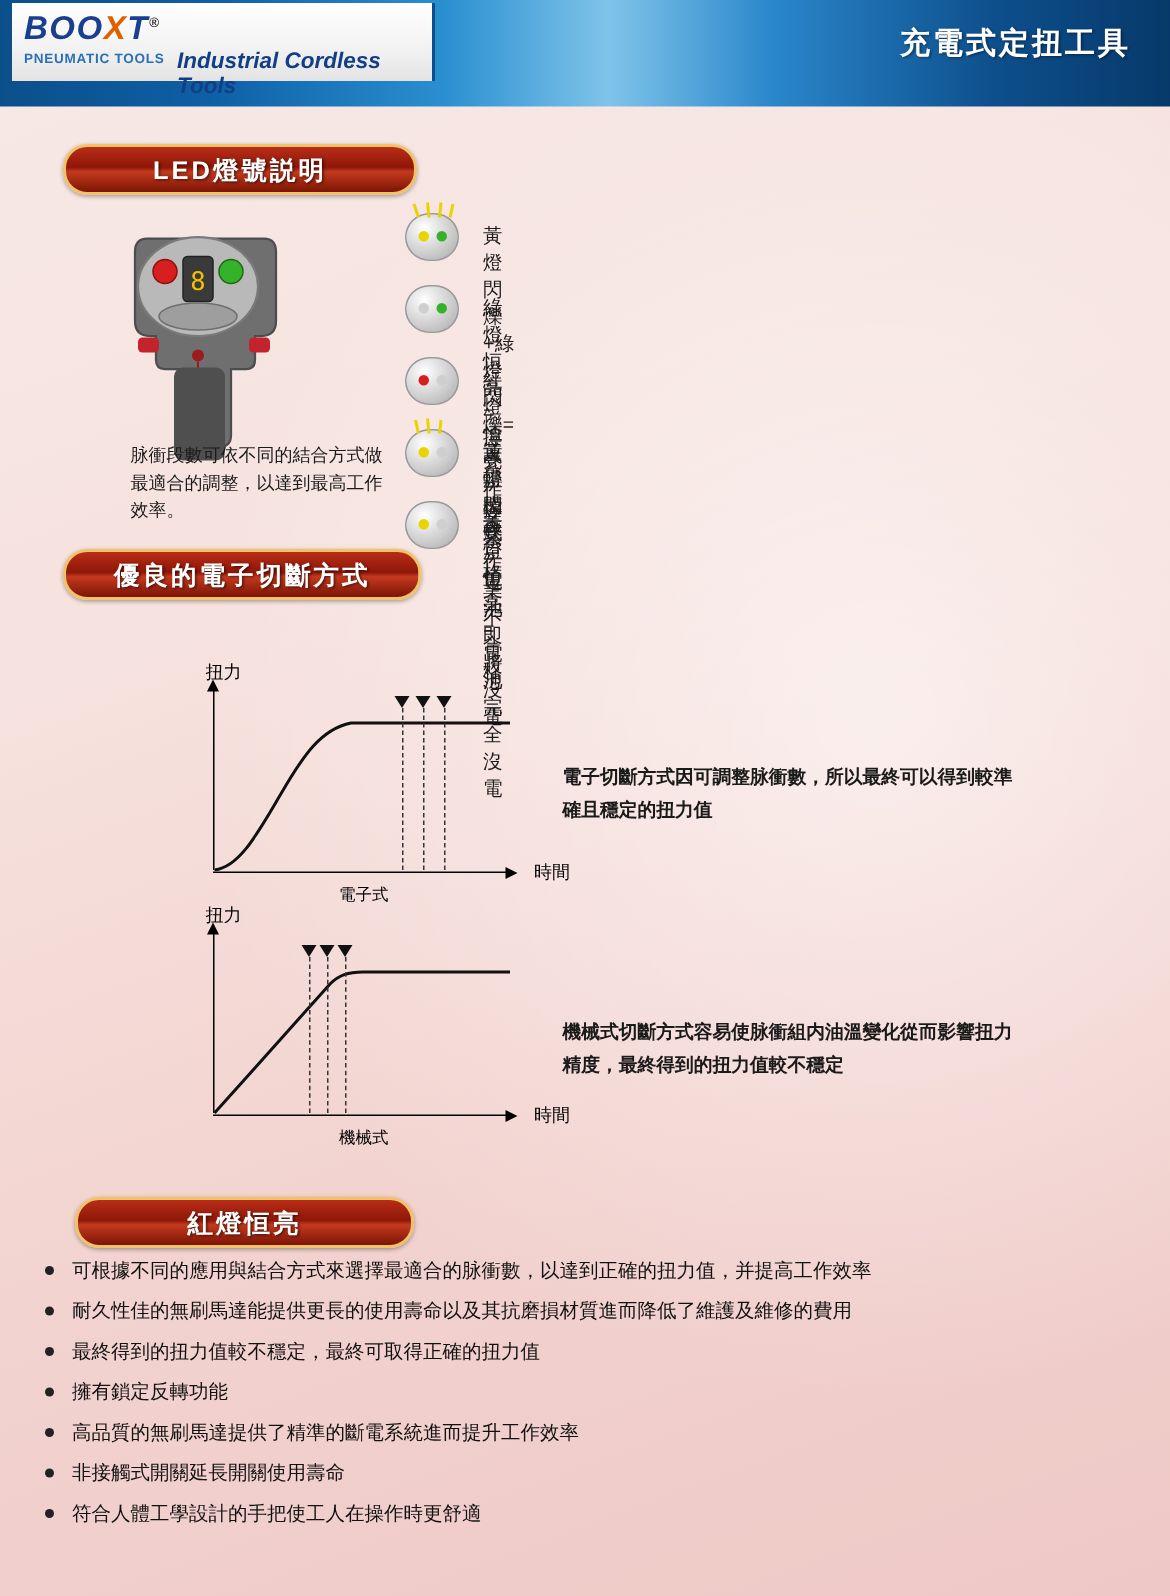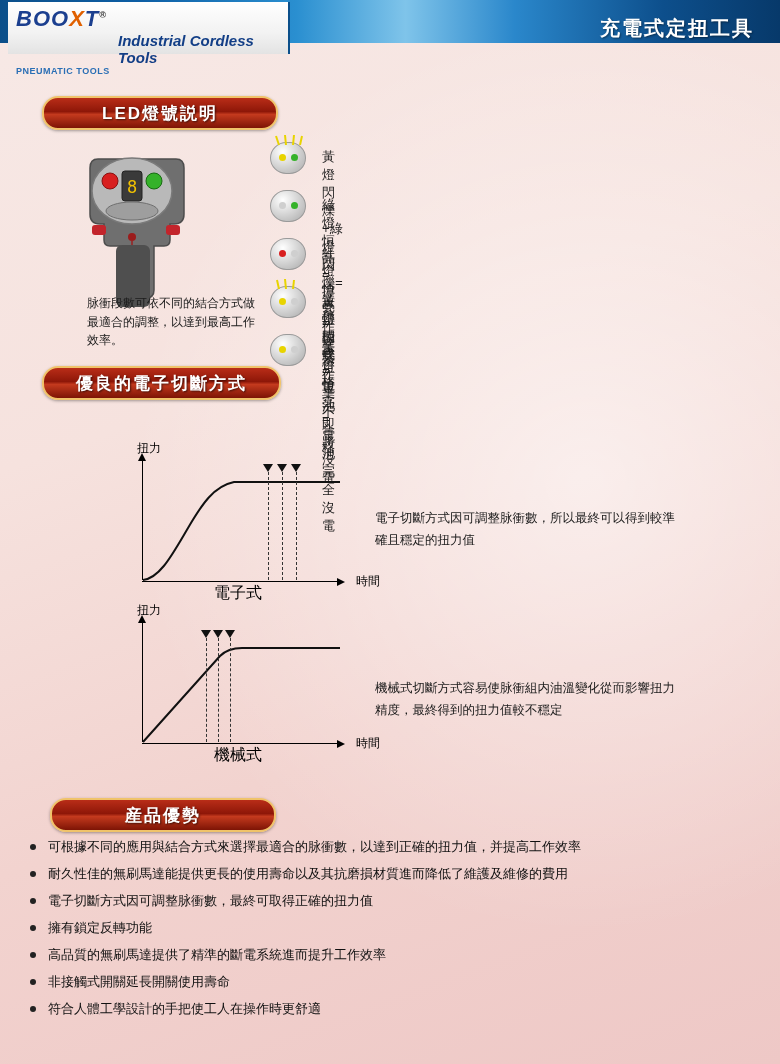--- a/index.html
+++ b/index.html
@@ -5,33 +5,33 @@
   html,body{margin:0;padding:0;}
   body{
     width:780px;height:1064px;
     font-family:"Liberation Sans","DejaVu Sans",sans-serif;
     background:
       radial-gradient(ellipse at 75% 45%, rgba(255,255,255,0.55) 0%, rgba(255,255,255,0) 55%),
       linear-gradient(160deg,#f7e9e6 0%,#f6e2de 35%,#f2d3cf 65%,#eec8c6 100%);
     position:relative;overflow:hidden;
   }
   
-  .header{position:absolute;left:0;top:0;width:780px;height:43px;
+  .header{position:absolute;left:0;top:0;width:780px;height:71px;
     background:linear-gradient(90deg,#0b4f8a 0%,#0e5fa5 18%,#2a8fd0 38%,#7fc4ea 52%,#2a87cb 66%,#0d4f8c 85%,#07396a 100%);
   }
   .brand{position:absolute;left:8px;top:2px;width:280px;height:52px;
     background:linear-gradient(180deg,#ffffff 0%,#f2f2f2 60%,#e3e3e3 100%);
     border-right:2px solid #0b4f8a;
     border-radius:0 0 0 0;
   }
   .brand-logo{position:absolute;left:8px;top:4px;font-size:22px;font-weight:bold;
     font-style:italic;letter-spacing:1px;color:#1b3f8f;font-family:"Liberation Sans",sans-serif;}
   .brand-logo .o1{color:#e06000;}
   .brand-reg{font-size:9px;vertical-align:super;color:#333;}
-  .brand-sub{position:absolute;left:8px;top:32px;font-size:9px;color:#2a6fb5;letter-spacing:.5px;font-weight:bold;margin-top:32px;}
+  .brand-sub{position:absolute;left:8px;top:32px;font-size:9px;color:#2a6fb5;letter-spacing:.5px;font-weight:bold;}
   .brand-tag{position:absolute;left:110px;top:30px;font-size:15px;font-weight:bold;color:#123e86;font-style:italic;}
   .header-title{position:absolute;right:26px;top:15px;color:#fff;font-size:20px;font-weight:bold;letter-spacing:2px;
     text-shadow:1px 1px 2px rgba(0,0,0,.45);text-align:center;}
   
   .pill{position:absolute;height:30px;border-radius:16px;
     background:linear-gradient(180deg,#b92d18 0%,#8e1708 45%,#c43a1e 55%,#7d1405 100%);
     border:2px solid #f0c36a;box-shadow:0 1px 3px rgba(0,0,0,.35);
     display:flex;align-items:center;justify-content:center;}
   .pill span{color:#fff;font-size:17px;font-weight:bold;letter-spacing:2px;
     text-shadow:1px 1px 2px rgba(0,0,0,.6);}
@@ -49,24 +49,24 @@
   .caption{position:absolute;left:55px;top:294px;width:175px;font-size:12px;color:#1a1a1a;line-height:1.55;margin-left:32px;}
   
   #pill-cut{left:42px;top:366px;width:235px;}
   .chart{position:absolute;margin-left:40px;}
   .axis-v{position:absolute;left:0;top:0;width:1px;height:120px;background:#000;}
   .axis-h{position:absolute;left:0;bottom:0;height:1px;width:196px;background:#000;}
   .arrow-up{position:absolute;left:-4px;top:-7px;width:0;height:0;border-left:4px solid transparent;border-right:4px solid transparent;border-bottom:8px solid #000;}
   .arrow-right{position:absolute;right:-7px;bottom:-4px;width:0;height:0;border-top:4px solid transparent;border-bottom:4px solid transparent;border-left:8px solid #000;}
   .lbl-y{position:absolute;left:-5px;top:-20px;font-size:12px;}
   .lbl-x{position:absolute;right:-38px;bottom:-8px;font-size:12px;}
-  .lbl-b{position:absolute;left:72px;bottom:-22px;font-size:16px;}
+  .lbl-b{position:absolute;left:84px;bottom:-22px;font-size:11px;}
   .vdash{position:absolute;width:0;border-left:1px dashed #333;}
   .tri{position:absolute;width:0;height:0;border-left:5px solid transparent;border-right:5px solid transparent;border-top:8px solid #111;}
-  .para{position:absolute;font-size:12.5px;color:#1a1a1a;line-height:1.75;width:300px;}
+  .para{position:absolute;font-size:12.5px;color:#1a1a1a;line-height:1.75;width:300px;font-weight:bold;}
   
   #pill-adv{left:50px;top:798px;width:222px;}
   .adv-list{position:absolute;left:28px;top:838px;width:720px;}
   .adv-item{position:relative;padding-left:20px;margin-bottom:9px;font-size:13px;color:#111;}
   .adv-item::before{content:"";position:absolute;left:2px;top:6px;width:6px;height:6px;border-radius:50%;background:#222;}
 </style>
 </head>
 <body>
 
 <div class="header">
@@ -200,24 +200,24 @@
   <div class="vdash" style="left:64px;top:16px;height:104px;"></div>
   <div class="vdash" style="left:76px;top:16px;height:104px;"></div>
   <div class="vdash" style="left:88px;top:16px;height:104px;"></div>
   <div class="tri" style="left:59px;top:8px;"></div>
   <div class="tri" style="left:71px;top:8px;"></div>
   <div class="tri" style="left:83px;top:8px;"></div>
 </div>
 <div class="para" style="left:375px;top:678px;width:310px;">機械式切斷方式容易使脉衝組内油溫變化從而影響扭力精度，最終得到的扭力值較不穩定</div>
 
 <div class="pill" id="pill-adv">
-  <span>産品優勢</span>
+  <span>紅燈恒亮</span>
 </div>
 
 <div class="adv-list">
   <div class="adv-item">可根據不同的應用與結合方式來選擇最適合的脉衝數，以達到正確的扭力值，并提高工作效率</div>
   <div class="adv-item">耐久性佳的無刷馬達能提供更長的使用壽命以及其抗磨損材質進而降低了維護及維修的費用</div>
-  <div class="adv-item">電子切斷方式因可調整脉衝數，最終可取得正確的扭力值</div>
+  <div class="adv-item">最終得到的扭力值較不穩定，最終可取得正確的扭力值</div>
   <div class="adv-item">擁有鎖定反轉功能</div>
   <div class="adv-item">高品質的無刷馬達提供了精準的斷電系統進而提升工作效率</div>
   <div class="adv-item">非接觸式開關延長開關使用壽命</div>
   <div class="adv-item">符合人體工學設計的手把使工人在操作時更舒適</div>
 </div>
 
 </body></html>

